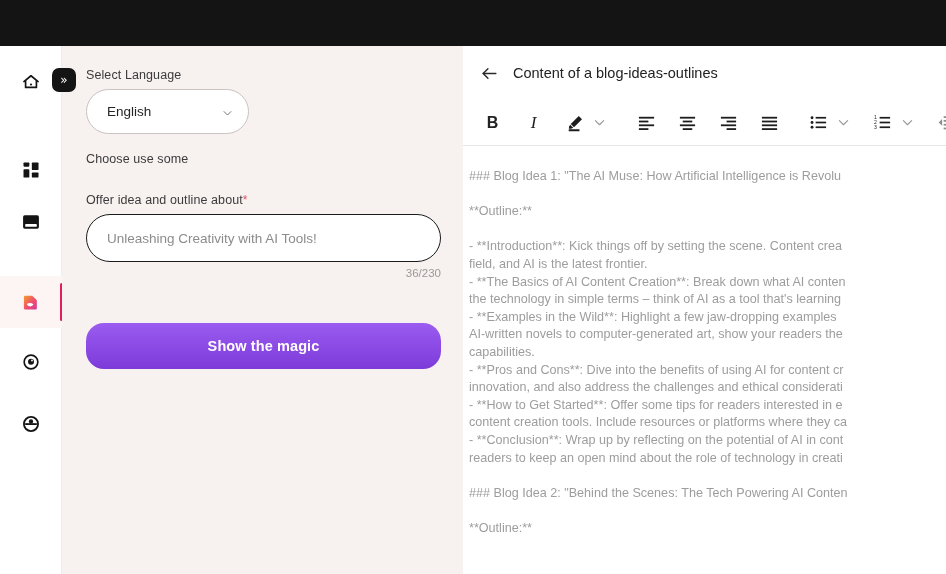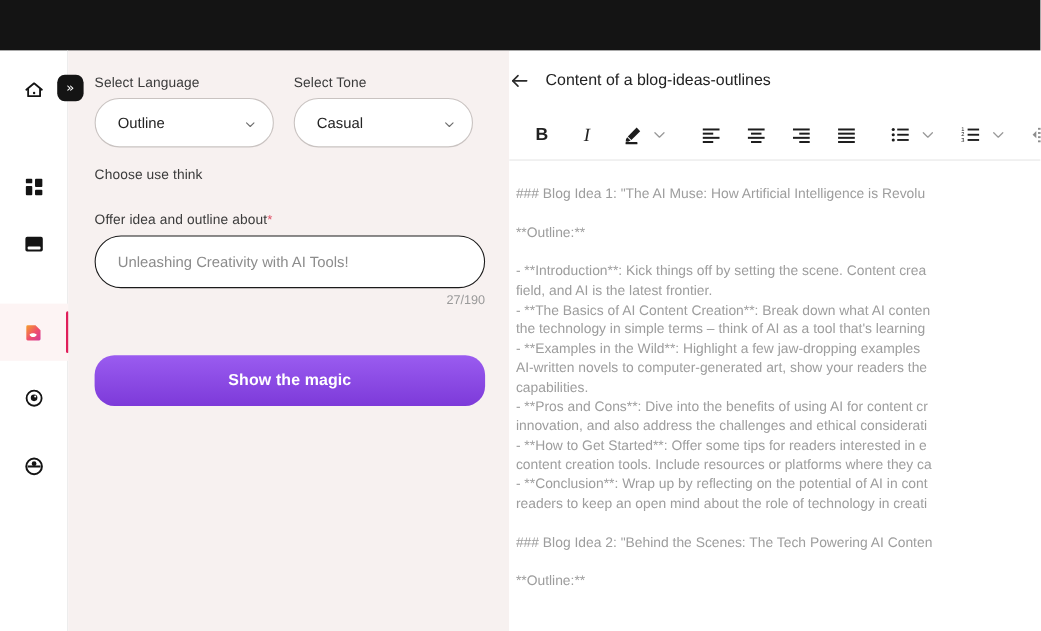--- a/index.html
+++ b/index.html
@@ -42,21 +42,21 @@
     display:flex; align-items:center; justify-content:center;
     font-size:12px; line-height:1; z-index:9; cursor:pointer;
     font-family:"DejaVu Sans", sans-serif;
   }
 
   
   .form-panel {
     position:absolute; left:62px; top:46px; width:401px; height:528px;
     background:#f7f1f0; padding:22px 22px 0 24px; overflow:hidden;
   }
-  .row { display:flex; gap:18px; }
+  .row { display:flex; gap:0;flex-direction:column; }
   .field { display:flex; flex-direction:column; }
   .fl { 
     font-size:12.5px; color:#3b3b3b; margin-bottom:7px; letter-spacing:.1px;
   }
   .fl .req { color:#e0566b; font-size:12px; }
   .sel {
     position:relative; height:45px; background:#fff;
     border:1px solid #c9c3c1; border-radius:24px;
     display:flex; align-items:center; padding:0 34px 0 20px;
     font-size:13.5px; color:#242424; cursor:pointer;
@@ -94,21 +94,21 @@
     font-family:"Liberation Sans", sans-serif;
     cursor:pointer; letter-spacing:.1px;
   }
 
   
   .editor {
     position:absolute; left:463px; top:46px; width:483px; height:528px;
     background:#fff;
   }
   .ed-head {
-    height:54px; display:flex; align-items:center; gap:14px;
+    height:54px; display:flex; align-items:center; padding-left:17px; gap:14px;
   }
   .back-ico { width:19px; height:19px; cursor:pointer; flex:none; }
   .ed-title { font-size:14.5px; color:#222; white-space:nowrap; }
 
   .toolbar {
     height:46px; display:flex; align-items:center;
     padding-left:16px; border-bottom:1px solid #e6e6e6;
   }
   .tb { width:27px; height:27px; display:flex; align-items:center;
         justify-content:center; cursor:pointer; flex:none; }
@@ -194,53 +194,44 @@
   <div class="collapse-btn">
     <span>»</span>
   </div>
 
   <div class="form-panel">
 
     <div class="row">
       <div class="field">
         <div class="fl">Select Language</div>
         <div class="sel w-half">
-          <span>Outline</span>
+          <span>English</span>
           <svg class="chev" viewBox="0 0 12 12">
             <path d="M1.5 3.5 6 8l4.5-4.5" fill="none" stroke="#6d6d6d" stroke-width="1.3" stroke-linecap="round" stroke-linejoin="round"></path>
           </svg>
         </div>
       </div>
-      <div class="field">
-        <div class="fl">Select Tone</div>
-        <div class="sel w-half">
-          <span>Casual</span>
-          <svg class="chev" viewBox="0 0 12 12">
-            <path d="M1.5 3.5 6 8l4.5-4.5" fill="none" stroke="#6d6d6d" stroke-width="1.3" stroke-linecap="round" stroke-linejoin="round"></path>
-          </svg>
-        </div>
-      </div>
     </div>
 
     <div class="spacer-18"></div>
 
     <div class="field">
-      <div class="fl">Choose use think</div>
+      <div class="fl">Choose use some</div>
     </div>
 
     <div class="spacer-20"></div>
 
     <div class="ta-wrap">
       <div class="fl">
         <span>Offer idea and outline about</span><span class="req">*</span>
       </div>
       <div class="ta">
         <span>Unleashing Creativity with AI Tools!</span>
       </div>
-      <div class="counter">27/190</div>
+      <div class="counter">36/230</div>
     </div>
 
     <div class="spacer-20"></div>
 
 
     <div style="height:24px;"></div>
 
     <button class="magic-btn">Show the magic</button>
   </div>
 

